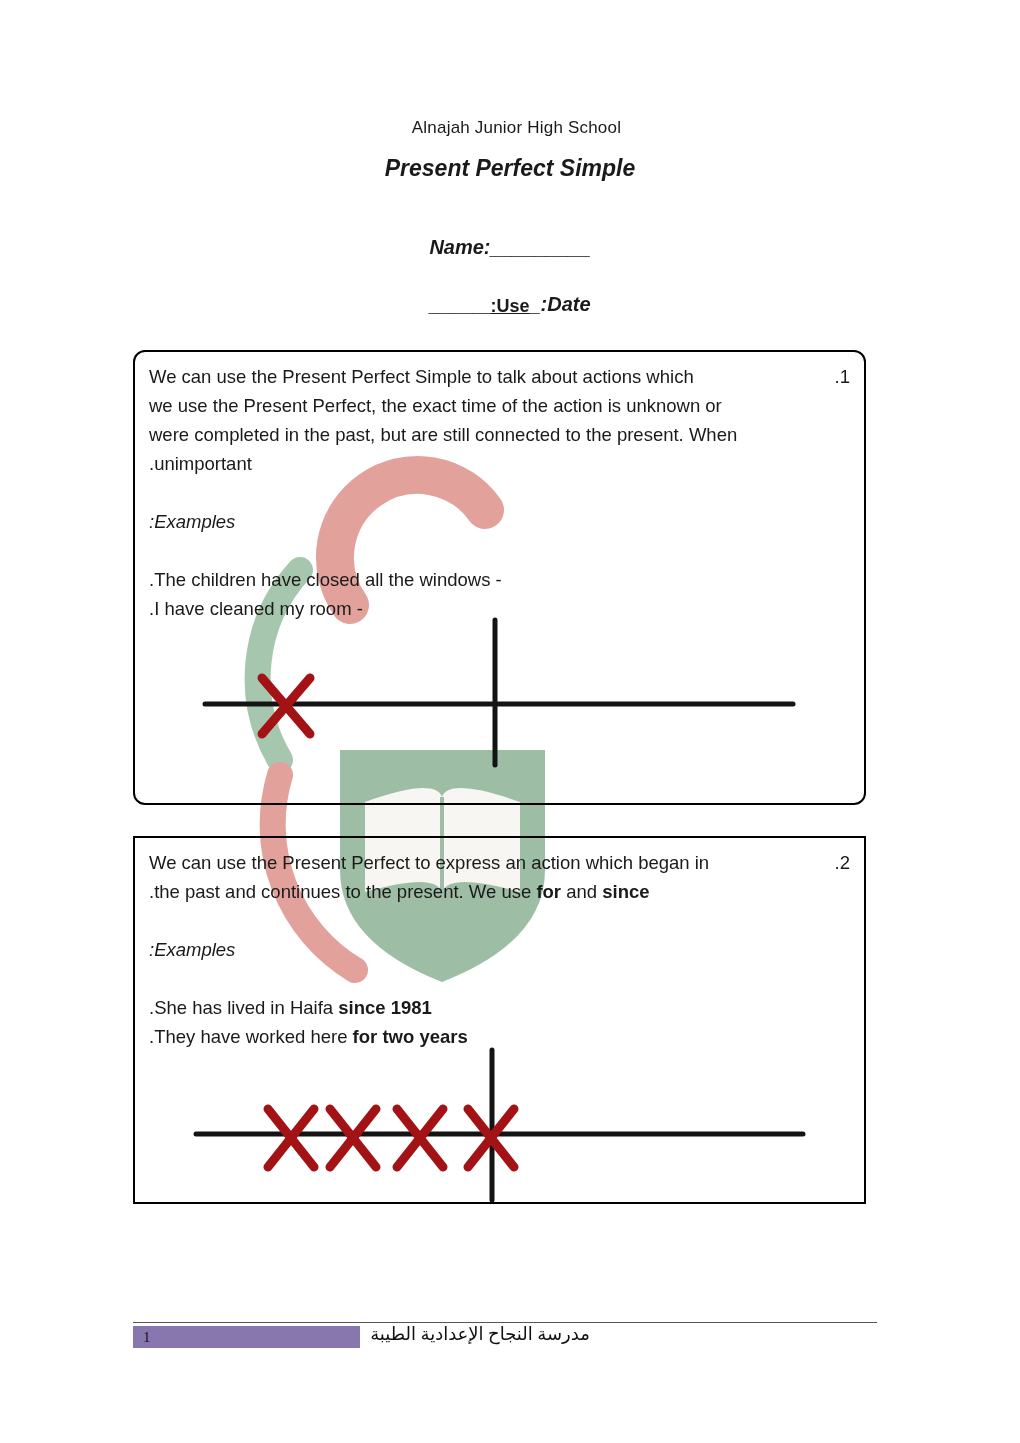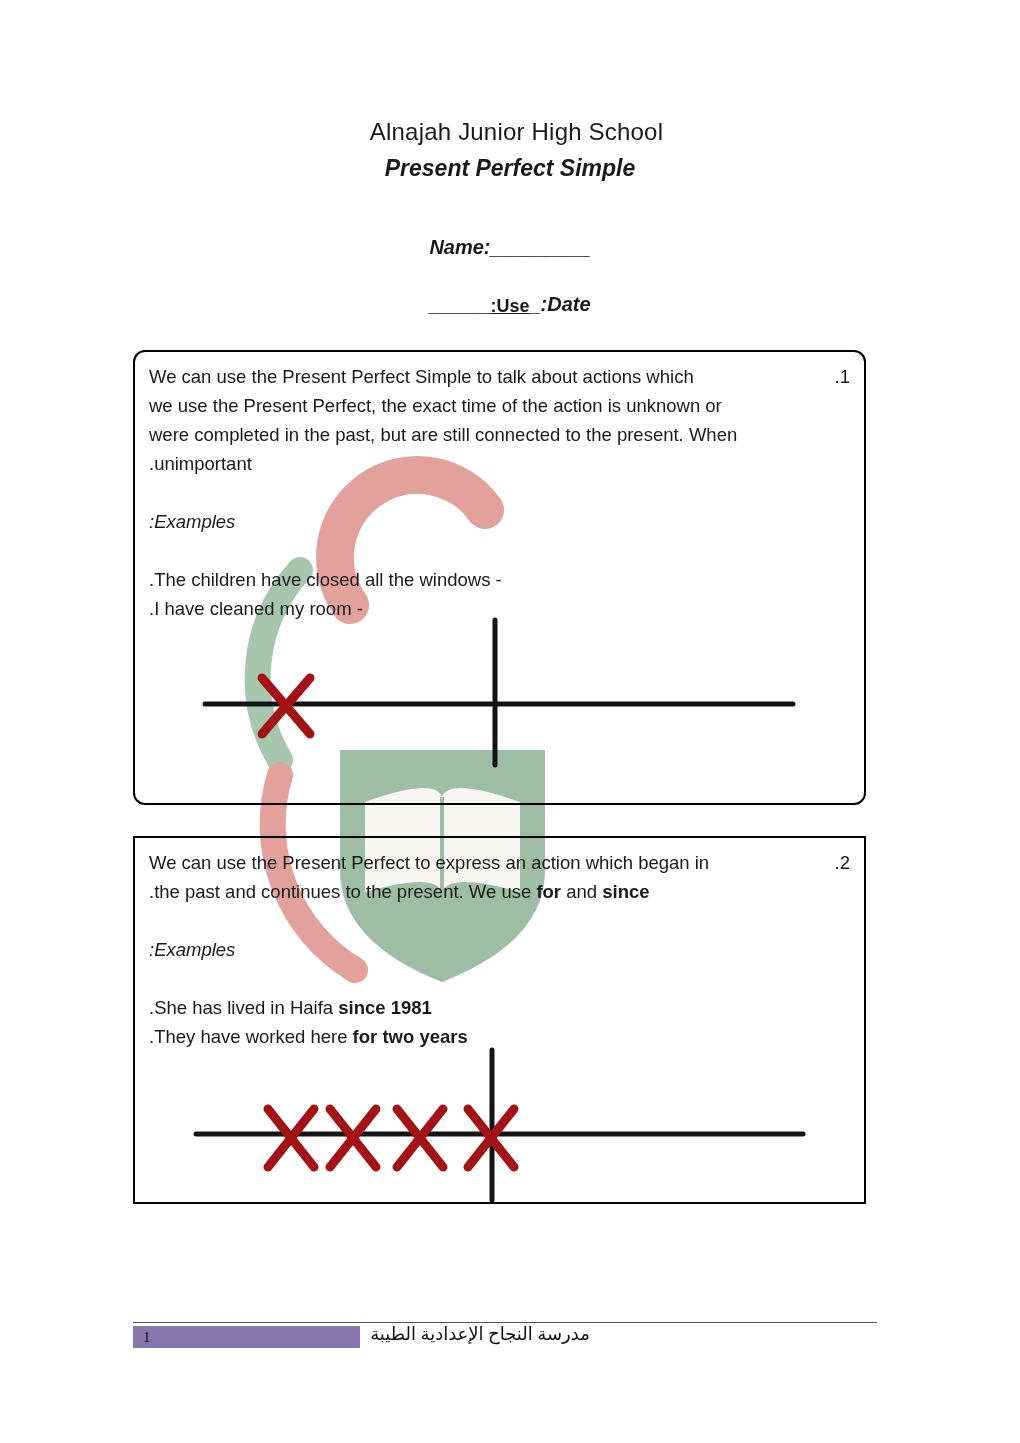--- a/index.html
+++ b/index.html
@@ -3,21 +3,21 @@
 <meta charset="utf-8">
 <style>
   * { margin:0; padding:0; box-sizing:border-box; }
   html,body { background:#ffffff; }
   .page {
     position:relative; width:1020px; height:1443px; margin:0 auto;
     background:#ffffff; color:#1a1a1a; overflow:hidden;
     font-family:"Liberation Sans", sans-serif;
   }
   .centered { position:absolute; left:0; right:0; text-align:center; }
-  .school-name { top:118px; font-size:24px; letter-spacing:0.2px;margin-left:13px; }
+  .school-name { top:118px; font-size:17px; letter-spacing:0.2px;margin-left:13px; }
   .doc-title   { top:155px; font-size:23px; font-weight:bold; font-style:italic; }
   .name-line   { top:236px; font-size:20px; font-weight:bold; font-style:italic; }
   .date-line   { top:261px; font-size:20px; font-weight:bold; font-style:italic;margin-top:32px; }
   .use-heading { top:296px; font-size:18px; font-weight:bold; text-decoration:underline; }
 
   .box {
     position:absolute; left:133px; width:733px;
     border:2px solid #000; background:transparent;
     padding:10px 14px; font-size:18.5px; line-height:29px;
   }

